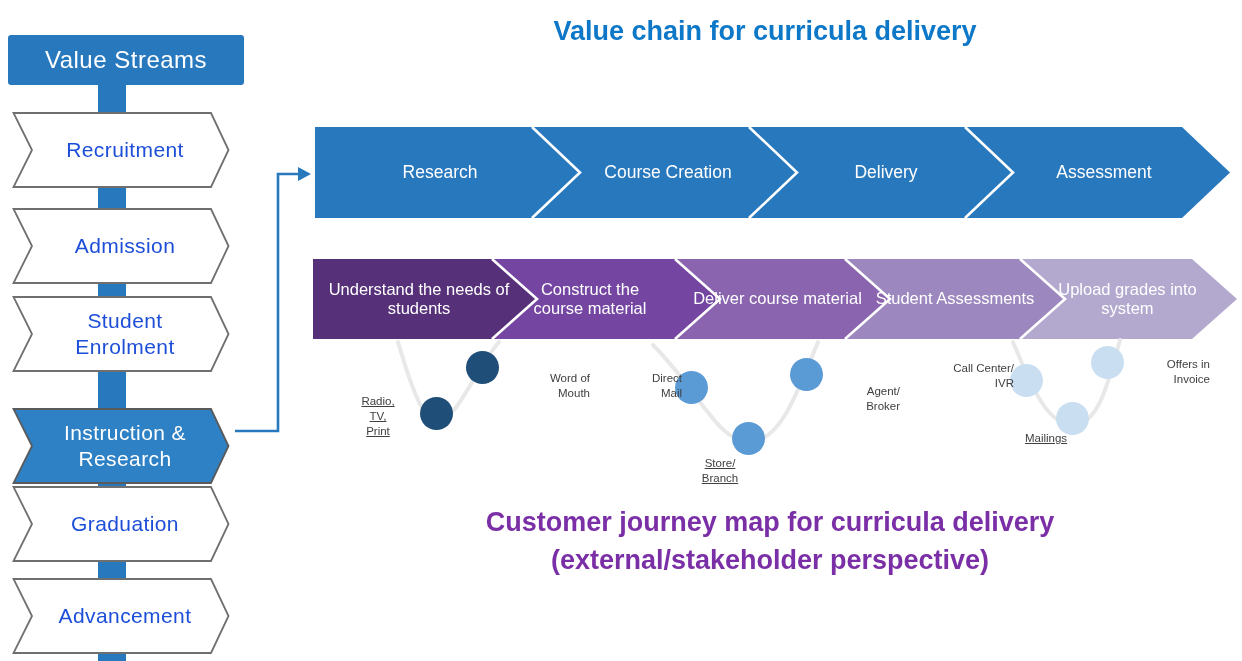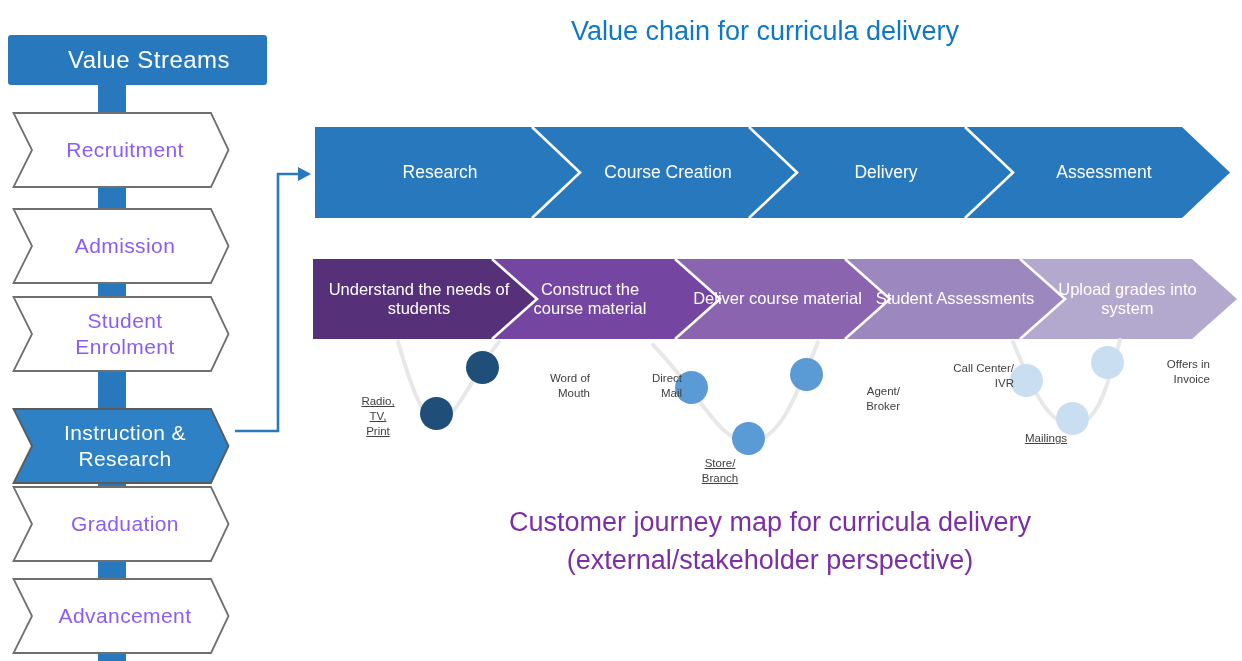--- a/index.html
+++ b/index.html
@@ -8,43 +8,43 @@
     background:#ffffff;
     font-family:"Liberation Sans", sans-serif;
   }
   .abs{position:absolute;}
 
   
   .vs-header{
     left:8px;top:35px;width:236px;height:50px;
     background:#2878BE;border-radius:3px;
     display:flex;align-items:center;justify-content:center;
-    color:#ffffff;font-size:24px;font-weight:400;letter-spacing:.5px;padding-left:23px;
+    color:#ffffff;font-size:24px;font-weight:400;letter-spacing:.5px;
   }
   .vs-bar{
     left:98px;top:78px;width:28px;height:583px;background:#2878BE;z-index:0;
   }
   .vs-item{left:12px;width:219px;height:76px;z-index:1;}
   .vs-item svg{position:absolute;left:0;top:0;width:100%;height:100%;}
   .vs-item .shape{fill:#ffffff;stroke:#6f6f6f;stroke-width:1.8;}
   .vs-item.selected .shape{fill:#2E81C4;stroke:#5a5a5a;}
   .vs-label{
     position:absolute;left:24px;top:0;width:178px;height:100%;
     display:flex;align-items:center;justify-content:center;text-align:center;
-    color:#8b5cf6;font-size:21px;font-weight:500;letter-spacing:.4px;
+    color:#1d4ed8;font-size:21px;font-weight:500;letter-spacing:.4px;
     line-height:1.25;white-space:pre-line;
   }
   .vs-item.selected .vs-label{color:#ffffff;}
 
   
   .connector{left:230px;top:160px;width:95px;height:285px;z-index:2;}
 
   
   .title{
-    text-align:center;font-weight:400;font-size:27px;line-height:38px;
+    text-align:center;font-weight:700;font-size:27px;line-height:38px;
   }
   .title-top{left:300px;top:12px;width:930px;color:#0E78C8;}
   .title-bottom{left:300px;top:503px;width:940px;color:#7B2FA6;}
 
   
   .chain-svg{left:313px;top:125px;width:920px;height:95px;}
   .chain-label{
     top:125px;height:95px;display:flex;align-items:center;justify-content:center;
     color:#ffffff;font-size:17.5px;text-align:center;
   }

